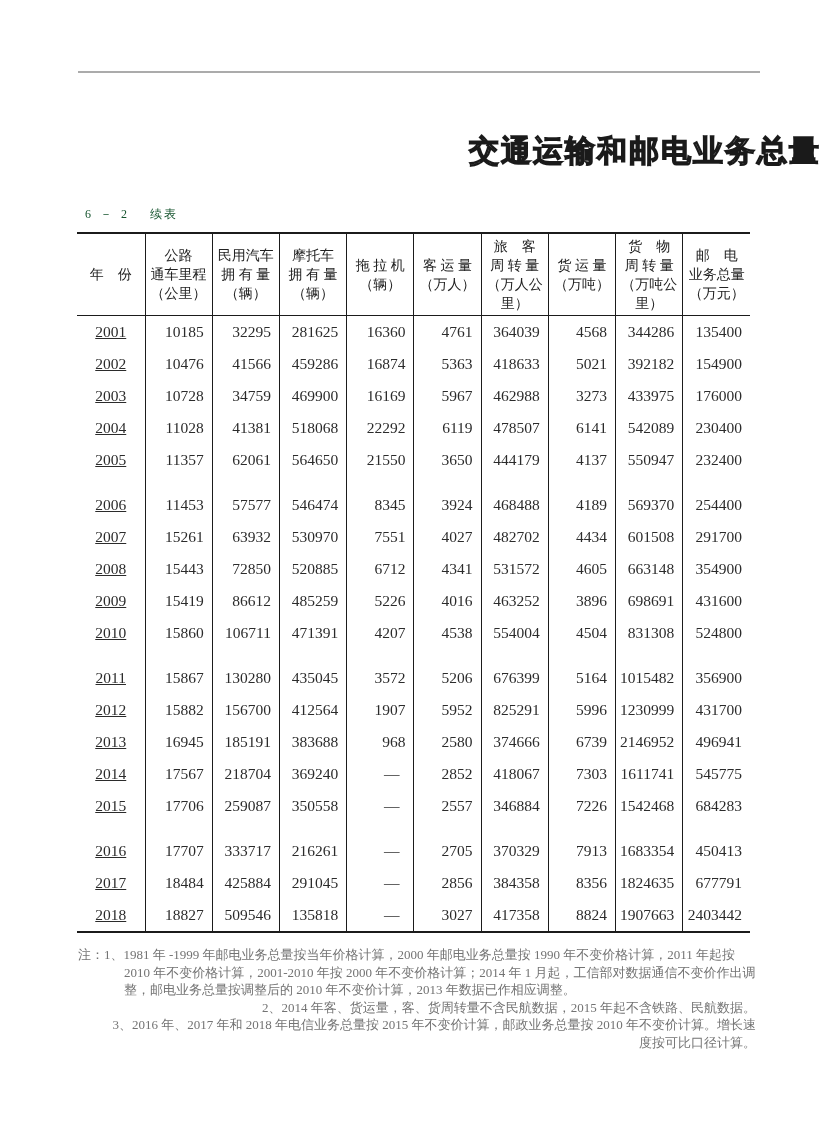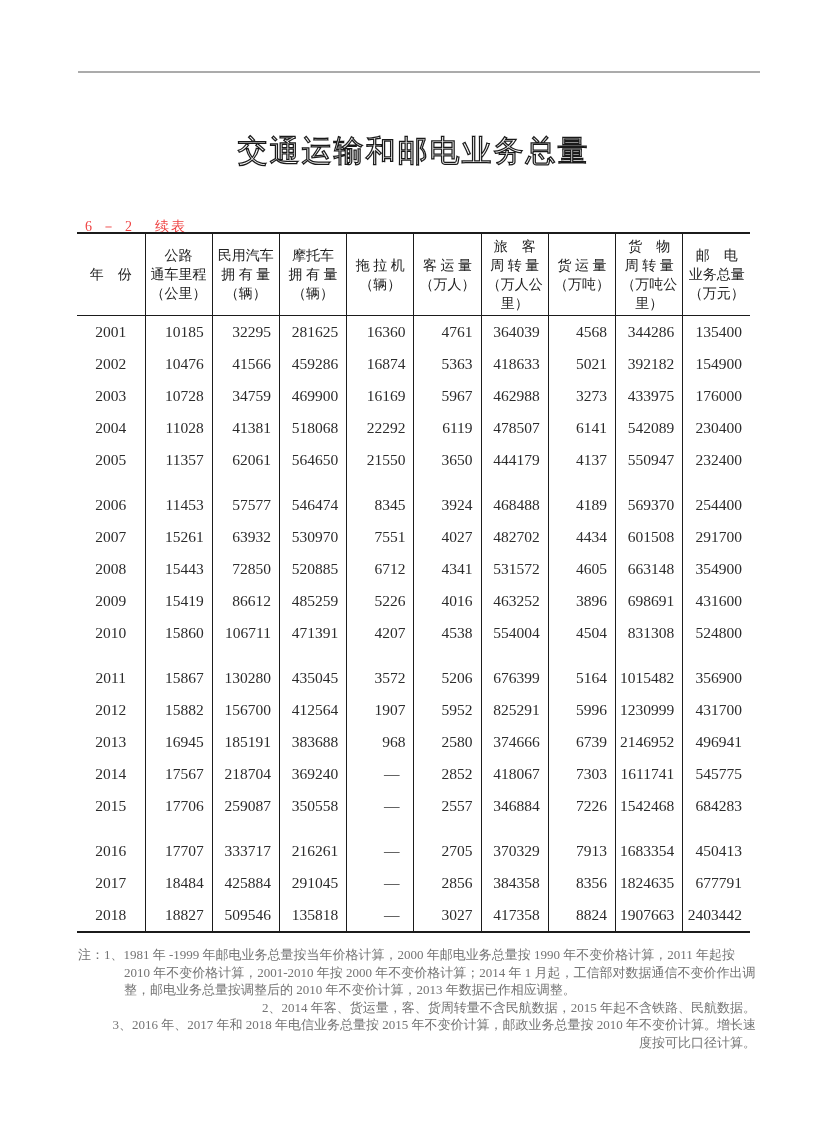--- a/index.html
+++ b/index.html
@@ -2,41 +2,41 @@
 <html><head>
 <meta charset="utf-8">
 <style>
   html,body{margin:0;padding:0;background:#ffffff;}
   body{width:827px;height:1122px;position:relative;
        font-family:"Liberation Serif","DejaVu Serif",serif;color:#2a2a2a;}
   .page{position:absolute;inset:0;background:#fff;overflow:hidden;}
 
   .top-rule{position:absolute;left:78px;top:71px;width:682px;height:2px;background:#ababab;}
 
-  .title{position:absolute;left:0;right:0;top:131px;margin:0;text-align:center;
-         font-size:30px;font-weight:normal;letter-spacing:2px;color:#1a1a1a;}
+  .title{position:absolute;left:0;right:6px;top:131px;margin:0;text-align:right;
+         font-size:30px;font-weight:bold;letter-spacing:2px;color:#1a1a1a;}
   @supports ((-webkit-text-stroke:1px #000)){
     .title{color:#fdfdfd;-webkit-text-stroke:1.25px #1a1a1a;}
   }
 
-  .table-label{position:absolute;left:85px;top:218px;font-size:14px;color:#ef4444;}
+  .table-label{position:absolute;left:85px;top:206px;font-size:12px;color:#14532d;}
   .table-label .num{letter-spacing:3px;}
   .table-label .cont{margin-left:20px;letter-spacing:2px;}
 
   table.stats{position:absolute;left:77px;top:232px;width:673px;
               border-collapse:collapse;table-layout:fixed;
               border-top:2px solid #1b1b1b;border-bottom:2px solid #1b1b1b;}
   table.stats thead{border-bottom:1px solid #1b1b1b;}
   table.stats th, table.stats td{border-left:1px solid #1b1b1b;}
   table.stats th:first-child, table.stats td:first-child{border-left:none;}
   table.stats th{height:81px;padding:0;font-weight:normal;font-size:14px;
                  line-height:19px;vertical-align:middle;text-align:center;color:#222;}
   table.stats tbody td{height:32px;padding:0 8px 0 0;font-size:15.5px;
                        text-align:right;vertical-align:middle;color:#2b2b2b;}
-  table.stats tbody td.year{text-align:center;padding:0;}
+  table.stats tbody td.year{text-align:center;padding:0;text-decoration:underline;}
   table.stats tbody td.dash{padding-right:14px;}
   table.stats tr.spacer td{height:13px;padding:0;}
 
   .notes{position:absolute;left:78px;top:946px;width:678px;
          font-size:13px;line-height:17.5px;color:#737373;}
   .note.first{padding-left:46px;text-indent:-46px;}
   .note.rest{margin-left:26px;padding-left:20px;text-indent:-20px;text-align:right;}
 </style>
 </head>
 <body>

